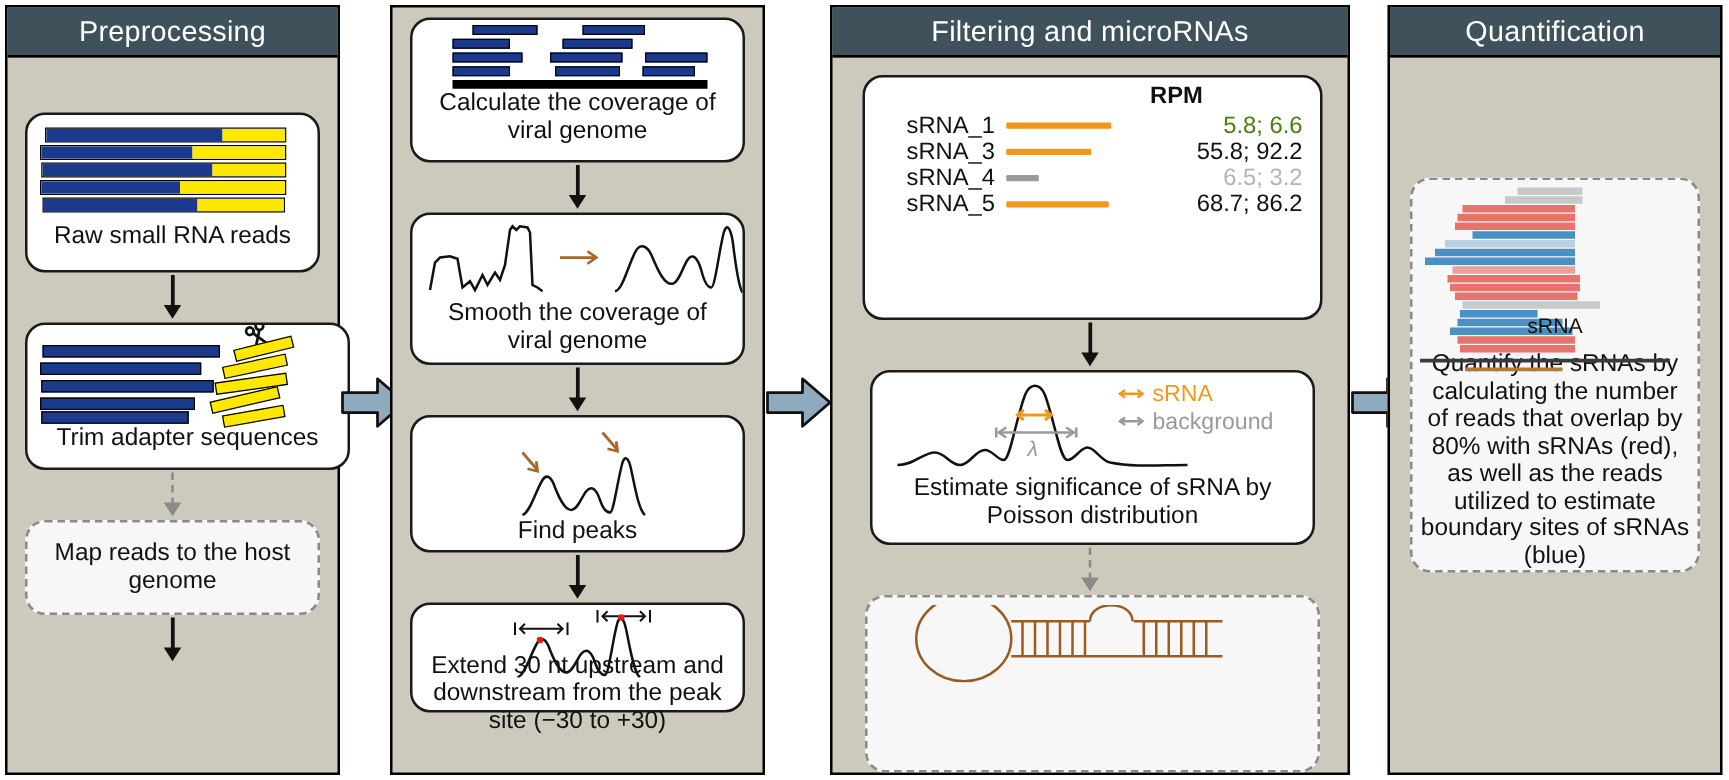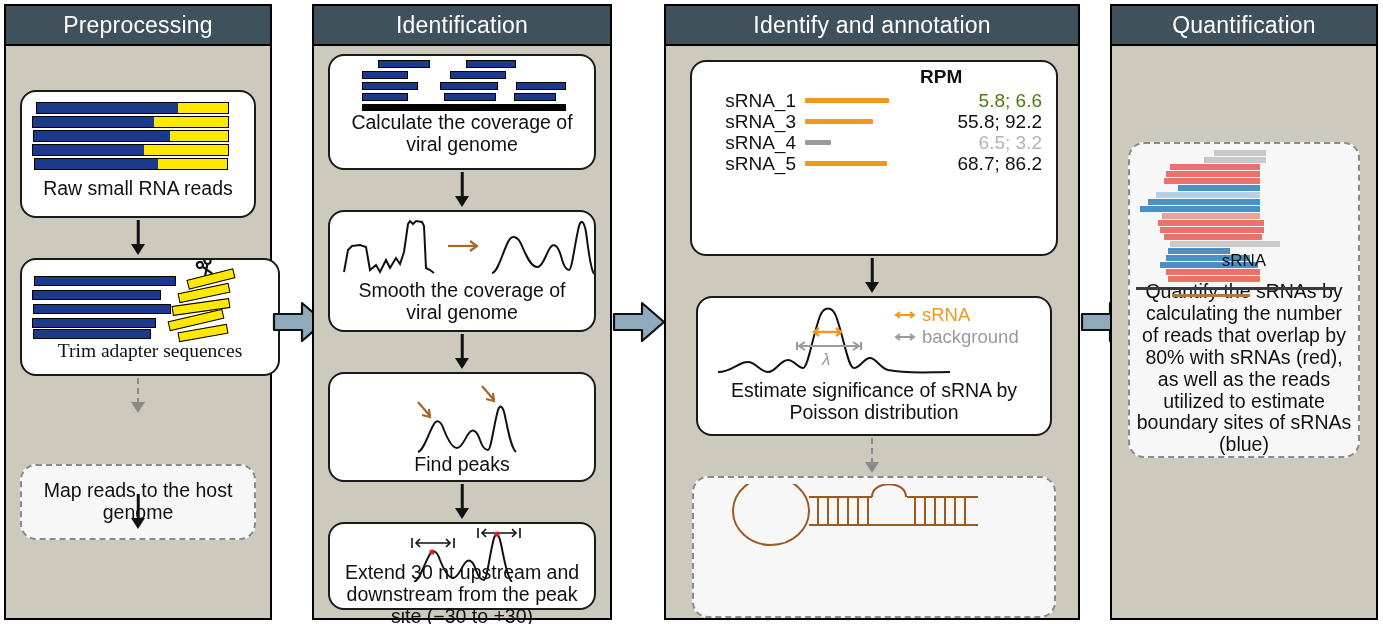--- a/index.html
+++ b/index.html
@@ -93,21 +93,21 @@
               <div class="n" style="width:64%"></div>
               <div class="y" style="width:36%"></div>
             </div>
         </div>
         <div class="cardtext" style="margin-top:2px;">Raw small RNA reads</div>
       </div>
 
       <div class="vline" style="top:174px;height:26px;"></div>
       <div class="vhead" style="top:198px;"></div>
 
-      <div class="card" style="left:14px;top:212px;width:260px;height:118px;justify-content:flex-start;font-family:Liberation Serif, serif;">
+      <div class="card" style="left:14px;top:212px;width:260px;height:118px;justify-content:flex-start;">
         <div class="fig" style="height:80px;">
           <svg width="236" height="80" style="position:absolute;left:0;top:0;">
             <g transform="translate(176,4) rotate(-18)" fill="none" stroke="#111" stroke-width="2.2">
               <circle cx="1.5" cy="1.5" r="3"></circle>
               <circle cx="10" cy="0" r="3"></circle>
               <path d="M3.5 4 L13 17 M9 3 L1 17"></path>
             </g>
           </svg>
           <div class="read navy" style="left:12px;top:16px;width:142px;"></div>
           <div class="read navy" style="left:10px;top:30px;width:129px;"></div>
@@ -119,39 +119,36 @@
           <div class="adapter" style="left:150px;top:42px;width:58px;transform:rotate(-8deg);"></div>
           <div class="adapter" style="left:146px;top:55px;width:56px;transform:rotate(-13deg);"></div>
           <div class="adapter" style="left:156px;top:68px;width:50px;transform:rotate(-10deg);"></div>
         </div>
         <div class="cardtext">Trim adapter sequences</div>
       </div>
 
       <div class="vline dash" style="top:332px;height:26px;"></div>
       <div class="vhead gray" style="top:356px;"></div>
 
-      <div class="card dashed" style="left:14px;top:370px;width:236px;height:76px;justify-content:center;margin-top:48px;">
+      <div class="card dashed" style="left:14px;top:370px;width:236px;height:76px;justify-content:center;">
         <div class="cardtext">Map reads to the host genome</div>
       </div>
 
       <div class="vline" style="top:448px;height:26px;"></div>
       <div class="vhead" style="top:472px;"></div>
 
 
     </div>
   </div>
 
   <svg class="stage-arrow" style="left:272px;top:300px;" viewBox="0 0 54 44">
     <path d="M2 14 H30 V3 L52 22 L30 41 V30 H2 Z" fill="#8fa9bd" stroke="#111" stroke-width="2.2" stroke-linejoin="round"></path>
   </svg>
 
   <div class="panel" style="left:312px;width:300px;">
-    <div class="panel-header">
-      <span class="ttl">Identification</span>
-    </div>
     <div class="panel-body">
 
       <div class="card" style="left:14px;top:8px;width:268px;height:116px;justify-content:flex-start;">
         <div class="fig" style="height:56px;">
           <div class="covread" style="left:48px;top:4px;width:52px;"></div>
           <div class="covread" style="left:136px;top:4px;width:50px;"></div>
           <div class="covread" style="left:32px;top:15px;width:46px;"></div>
           <div class="covread" style="left:120px;top:15px;width:56px;"></div>
           <div class="covread" style="left:32px;top:26px;width:56px;"></div>
           <div class="covread" style="left:110px;top:26px;width:58px;"></div>
@@ -230,21 +227,21 @@
 
     </div>
   </div>
 
   <svg class="stage-arrow" style="left:612px;top:300px;" viewBox="0 0 54 44">
     <path d="M2 14 H30 V3 L52 22 L30 41 V30 H2 Z" fill="#8fa9bd" stroke="#111" stroke-width="2.2" stroke-linejoin="round"></path>
   </svg>
 
   <div class="panel" style="left:664px;width:416px;">
     <div class="panel-header">
-      <span class="ttl">Identify and annotation</span>
+      <span class="ttl">Filtering and microRNAs</span>
     </div>
     <div class="panel-body">
 
       <div class="card" style="left:24px;top:14px;width:368px;height:196px;justify-content:flex-start;">
         <div class="fig" style="height:140px;">
           <div class="rpmhdr" style="left:228px;top:4px;">RPM</div>
 
           <div class="srna-table" style="top:28px;">
             <div class="srow">
               <span class="slabel">sRNA_1</span>

